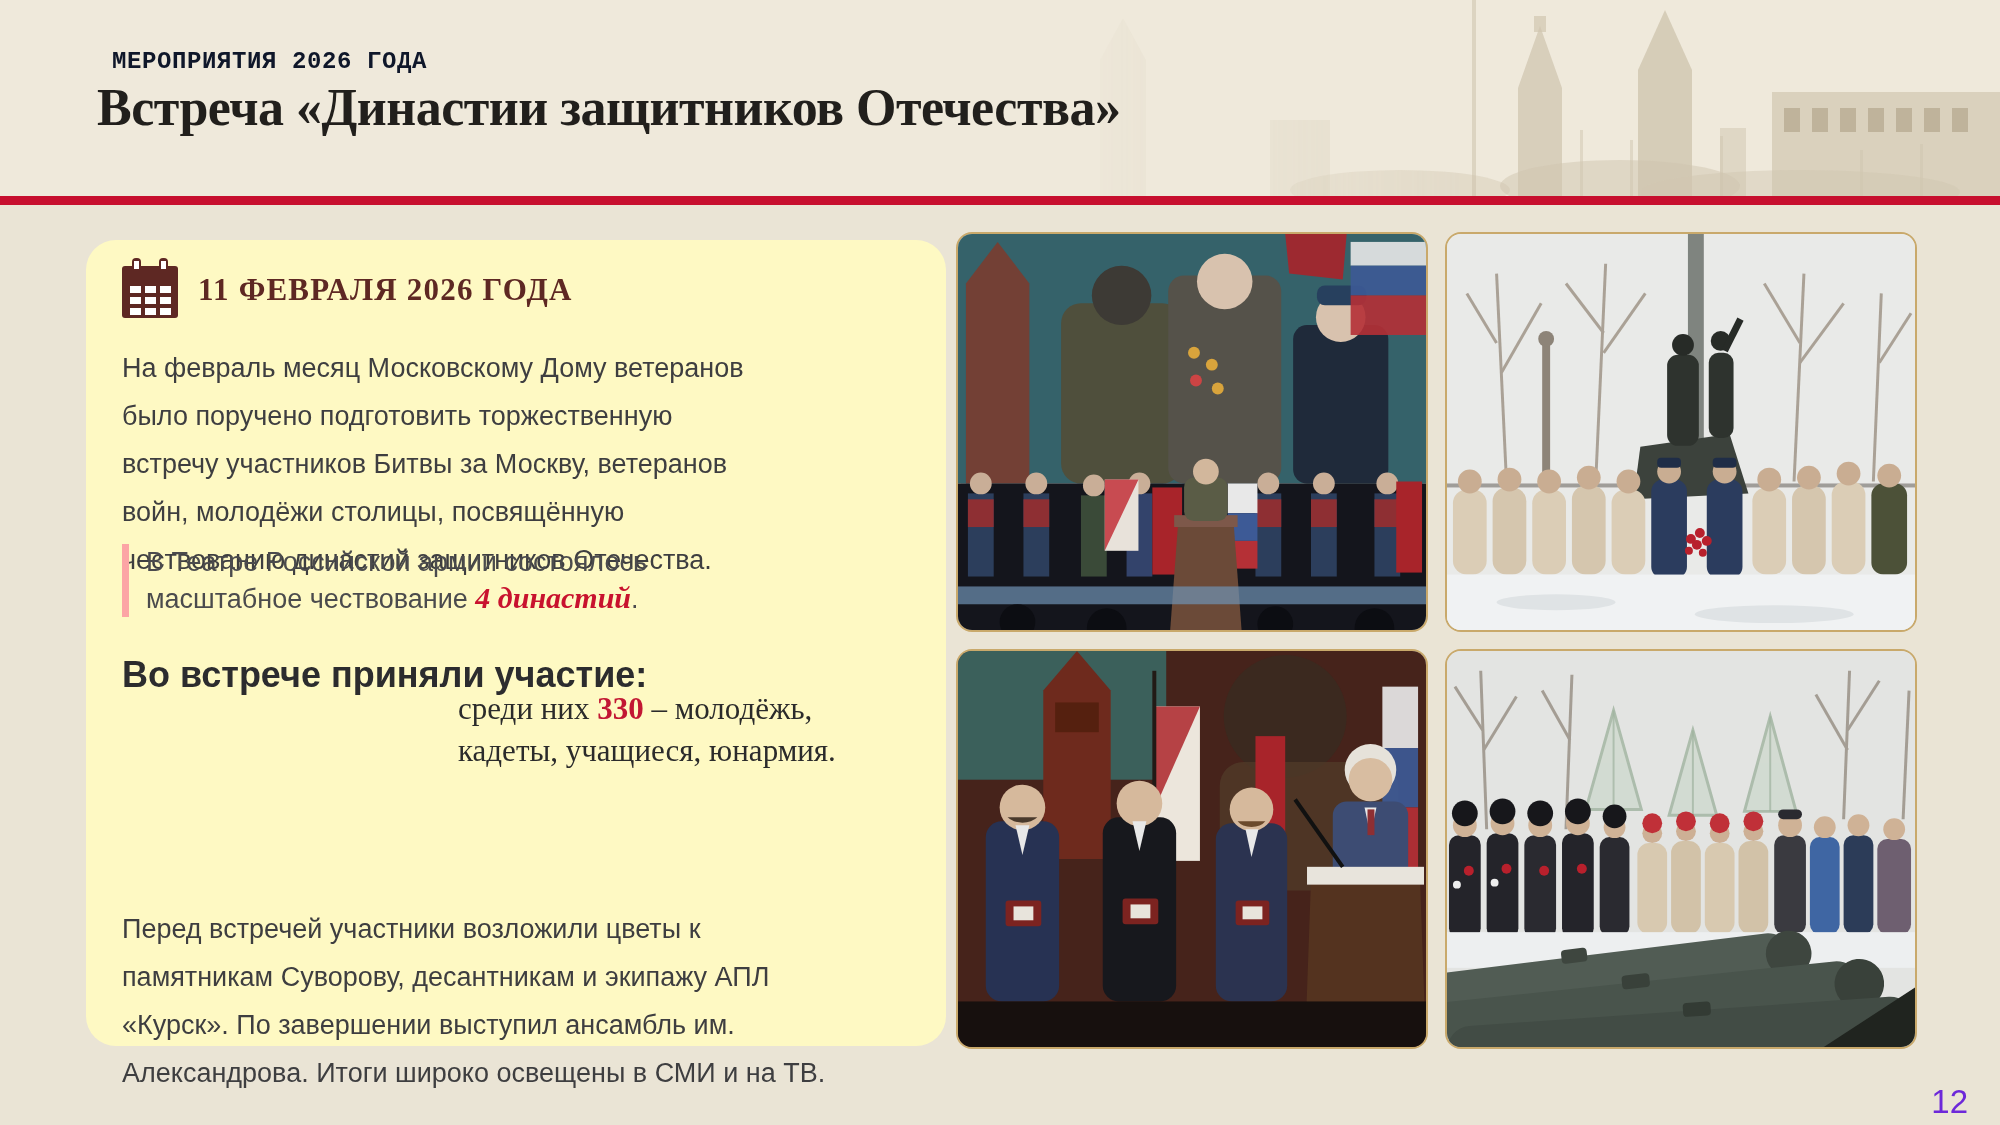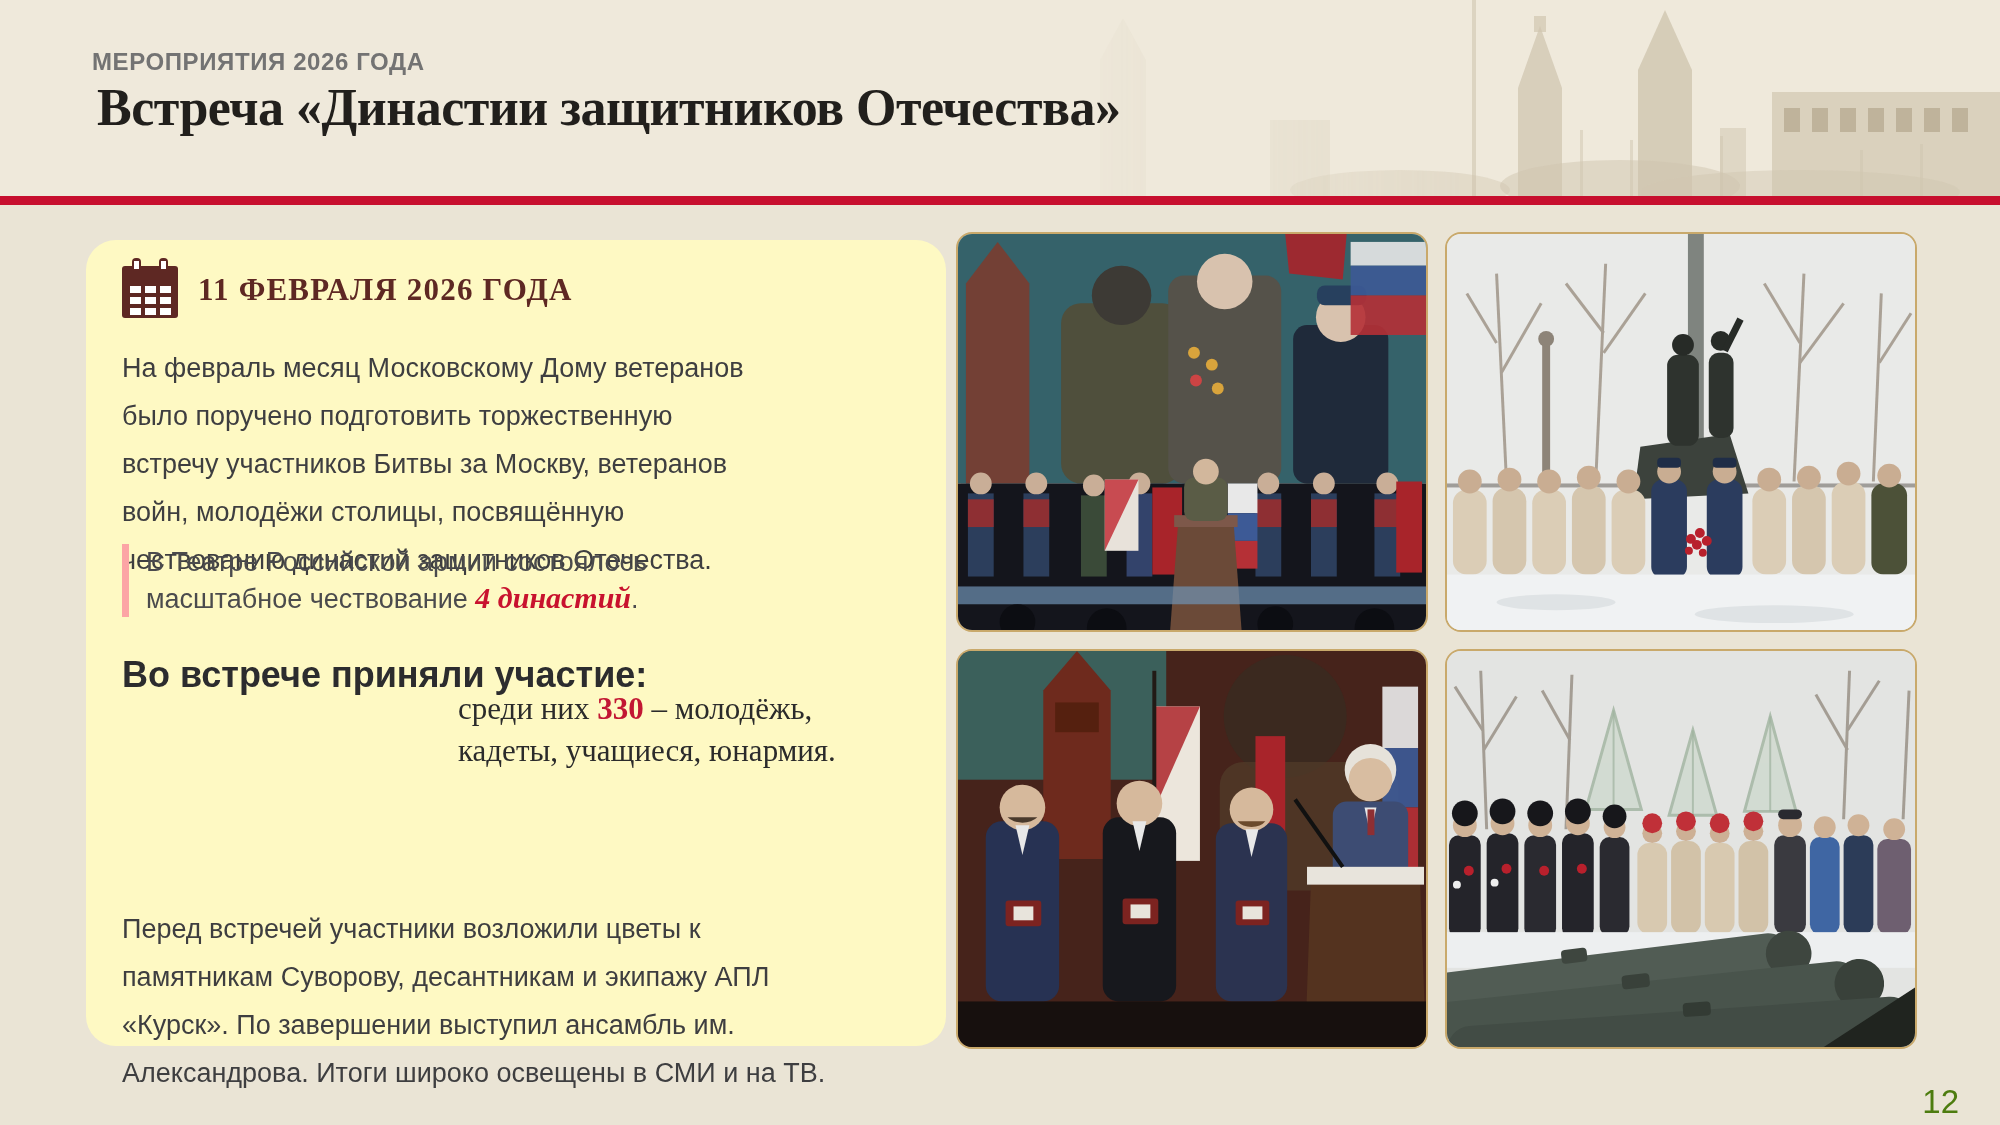--- a/index.html
+++ b/index.html
@@ -4,22 +4,22 @@
 <style>
   html,body{margin:0;padding:0;background:#EAE4D5;}
   .slide{position:relative;width:2000px;height:1125px;background:#EAE4D5;overflow:hidden;
          font-family:"Liberation Sans","DejaVu Sans",sans-serif;}
 
   
   .header-band{position:absolute;left:0;top:0;width:2000px;height:196px;background:#EFE9DB;}
   .kremlin-art{position:absolute;right:0;top:0;width:980px;height:196px;opacity:.75;
     -webkit-mask-image:linear-gradient(to left,#000 55%,transparent 98%);
     mask-image:linear-gradient(to left,#000 55%,transparent 98%);}
-  .eyebrow{position:absolute;left:92px;top:48px;font-family:Liberation Sans, sans-serif;
-    font-weight:700;font-size:24px;letter-spacing:.6px;color:#737373;}
+  .eyebrow{position:absolute;left:112px;top:48px;font-family:Liberation Mono, monospace;
+    font-weight:700;font-size:24px;letter-spacing:.6px;color:#0f172a;}
   .slide-title{position:absolute;left:97px;top:78px;font-family:"Liberation Serif","DejaVu Serif",serif;
     font-weight:700;font-size:52px;letter-spacing:-.5px;color:#211F1C;white-space:nowrap;}
   .red-divider{position:absolute;left:0;top:196px;width:2000px;height:9px;background:#C70F2E;}
 
   
   .card{position:absolute;left:86px;top:240px;width:860px;height:806px;background:#fef9c3;
         border-radius:30px;}
   .cal-icon{position:absolute;left:36px;top:18px;width:56px;height:60px;}
   .event-date{position:absolute;left:112px;top:32px;font-family:"Liberation Serif","DejaVu Serif",serif;
     font-weight:700;font-size:31px;letter-spacing:1.2px;color:#5E2823;white-space:nowrap;}
@@ -39,21 +39,21 @@
     font-size:31px;line-height:42px;color:#2B2B2B;white-space:pre-line;}
   .detail .num{font-weight:700;color:#C21733;}
 
   
   .photo-grid{position:absolute;left:956px;top:232px;width:961px;height:817px;
     display:grid;grid-template-columns:1fr 1fr;grid-template-rows:1fr 1fr;gap:17px;}
   .photo{border:2px solid #C9A96B;border-radius:16px;overflow:hidden;position:relative;
     box-shadow:inset 0 0 0 3px rgba(250,243,226,.9);background:#cfd2d0;}
   .photo svg{display:block;width:100%;height:100%;}
 
-  .page-number{position:absolute;right:41px;bottom:4px;font-size:33px;color:#4d7c0f;}
+  .page-number{position:absolute;right:32px;bottom:4px;font-size:33px;color:#6d28d9;}
 </style>
 </head>
 <body>
 
 <div class="slide">
 
   <div class="header-band">
     <svg class="kremlin-art" viewBox="0 0 980 196" preserveAspectRatio="none" aria-hidden="true">
       <g fill="#C6BAA1">
         <rect x="80" y="60" width="46" height="136" opacity=".45"></rect>

